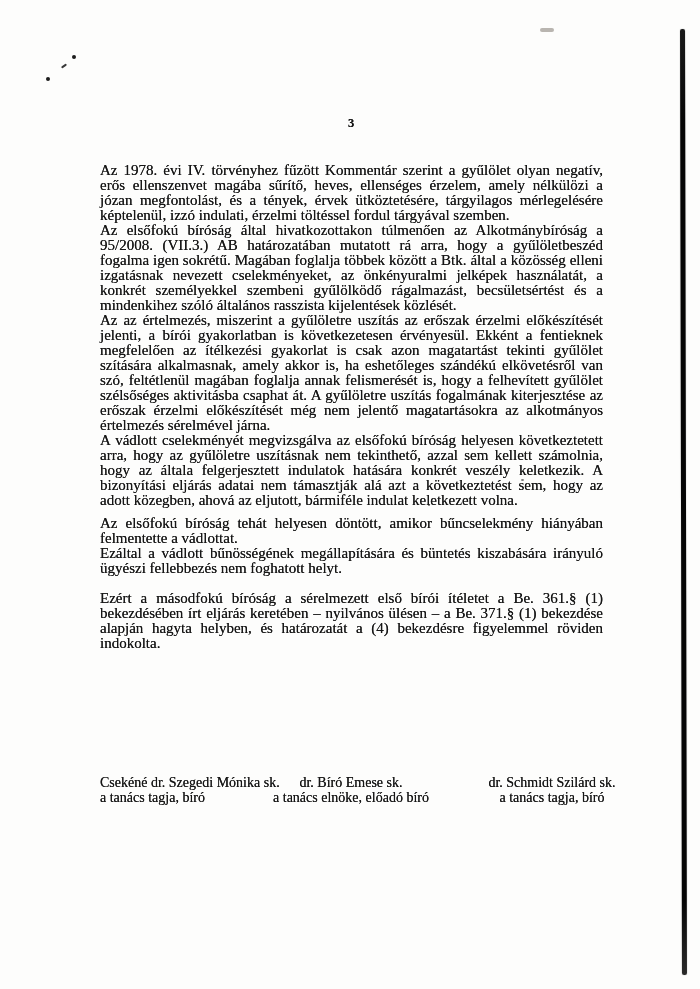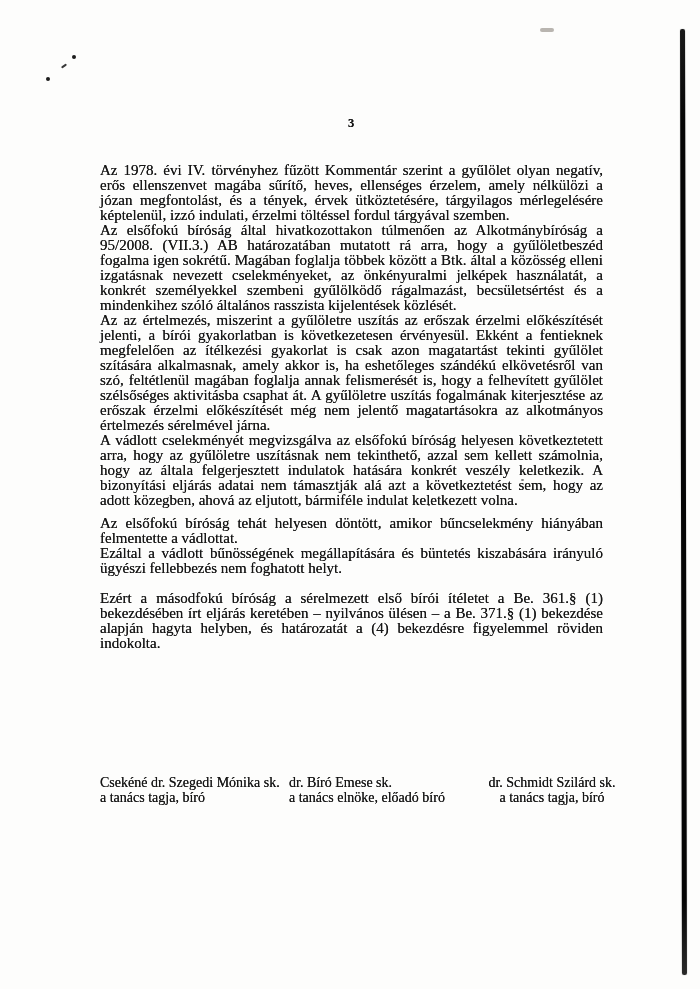--- a/index.html
+++ b/index.html
@@ -32,21 +32,21 @@
   .date-line{
     position:absolute;left:100px;top:697px;
     font-size:12.5px;line-height:15px;
   }
   .signatures{
     position:absolute;left:0;top:776px;width:610px;height:40px;
     font-size:14px;line-height:14.5px;
   }
   .sig-col{position:absolute;top:0;}
   .sig-col-1{left:100px;width:185px;text-align:left;}
-  .sig-col-2{left:289px;width:158px;}
+  .sig-col-2{left:272px;width:158px;text-align:center;}
   .sig-col-3{left:484px;width:136px;text-align:center;}
   .sig-name{white-space:nowrap;}
   .sig-title{white-space:nowrap;}
 
   
   .scan-edge-line{
     position:absolute;left:681px;top:29px;width:5px;height:946px;
     background:linear-gradient(to bottom,#1a1a1a,#050505 10%,#050505 92%,#2a2a2a);
     transform:rotate(-0.12deg);
     border-radius:2px;

